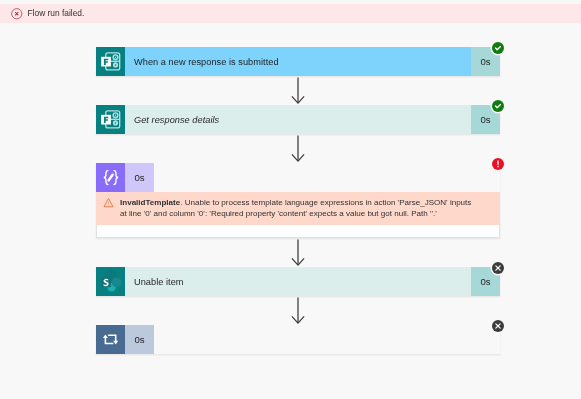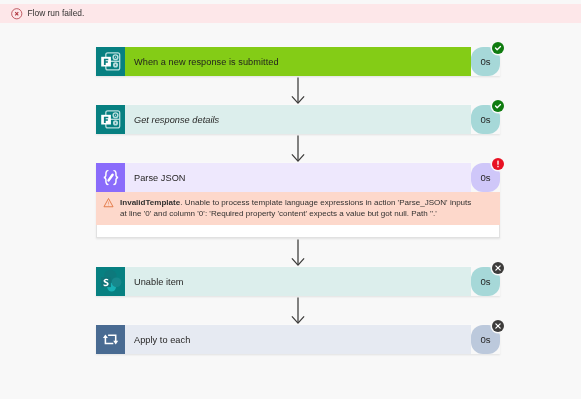--- a/index.html
+++ b/index.html
@@ -23,21 +23,21 @@
     margin-left: 5px; font-size: 8.4px; color: #323130; line-height: 11px; position: relative; top: -0.5px;
   }
 
   
   .flow { position: absolute; left: 96px; top: 47px; width: 404px; }
 
   .card { position: relative; width: 404px; margin-bottom: 0; box-shadow: 0 0.6px 1.8px rgba(0,0,0,0.10), 0 0 2px rgba(255,255,255,0.95); }
   .card-row { display: flex; height: 29px; align-items: stretch; }
   .card-icon { width: 29px; height: 29px; flex: 0 0 29px; display:flex; align-items:center; justify-content:center; }
   .card-title { flex: 1 1 auto; display: flex; align-items: center; padding-left: 9px; font-size: 9.2px; color: #201f1e; letter-spacing: 0.05px; }
-  .card-dur { width: 29px; flex: 0 0 29px; display: flex; align-items: center; justify-content: center; font-size: 9.6px; color: #201f1e; border-radius: 12px; }
+  .card-dur { width: 29px; flex: 0 0 29px; display: flex; align-items: center; justify-content: center; font-size: 9.6px; color: #201f1e; }
 
   .status-badge {
     position: absolute; right: -4px; top: -5.5px;
     width: 12px; height: 12px; border-radius: 50%;
     display: flex; align-items: center; justify-content: center;
     box-shadow: 0 0 0 1.5px #f8f8f8;
   }
 
   
   .arrow { position: relative; height: 29px; width: 404px; }
@@ -78,21 +78,21 @@
               <g fill="none" stroke="#b9dede" stroke-width="1.45">
                 <circle cx="19.5" cy="10.2" r="2.35"></circle>
               </g>
               <circle cx="19.5" cy="10.2" r="0.75" fill="#b9dede"></circle>
               <circle cx="19.5" cy="17.9" r="2.55" fill="#b9dede"></circle>
               <circle cx="19.5" cy="17.9" r="0.75" fill="#11787b"></circle>
               <rect x="5.2" y="9.8" width="9.7" height="9.7" fill="#ffffff"></rect>
               <path d="M7.9 11.7 H12.3 V13.3 H9.7 V14.3 H11.9 V15.8 H9.7 V17.9 H7.9 Z" fill="#0b7e80"></path>
             </svg>
           </div>
-        <div class="card-title" style="background: #84cc16;">When a new response is submitted</div>
+        <div class="card-title" style="background: #7dd3fc;">When a new response is submitted</div>
         <div class="card-dur" style="background: rgb(166, 216, 216);">0s</div>
       </div>
       <div class="status-badge">
           <svg class="" width="12" height="12" viewBox="0 0 16 16">
             <circle class="badge-fill" cx="8" cy="8" r="8" fill="#107c10"></circle>
             <path d="M4.7 8.1 L6.9 10.3 L11.3 5.9" fill="none" stroke="#ffffff" stroke-width="1.8" stroke-linecap="round" stroke-linejoin="round"></path>
           </svg>
         </div>
     </div>
     <div class="arrow">
@@ -141,21 +141,20 @@
       <div class="card-row">
         <div class="card-icon" style="background: rgb(138, 108, 251);">
             <svg class="" width="29" height="29" viewBox="0 0 29 29">
               <g fill="none" stroke="#ffffff" stroke-width="1.45" stroke-linecap="round">
                 <path d="M11.9 7.6 C9.6 7.6 9.9 11.2 9.9 12.6 C9.9 13.9 8.9 14.3 7.9 14.5 C8.9 14.7 9.9 15.1 9.9 16.4 C9.9 17.8 9.6 21.4 11.9 21.4"></path>
                 <path d="M18.0 7.6 C20.3 7.6 20.0 11.2 20.0 12.6 C20.0 13.9 21.0 14.3 22.0 14.5 C21.0 14.7 20.0 15.1 20.0 16.4 C20.0 17.8 20.3 21.4 18.0 21.4"></path>
               </g>
               <path d="M12.6 17.4 L16.6 11.7" stroke="#ffffff" stroke-width="2.5" stroke-linecap="round"></path>
             </svg>
           </div>
-        <div class="card-title" style="background: rgb(238, 232, 253);">Parse JSON</div>
         <div class="card-dur" style="background: rgb(207, 199, 249);">0s</div>
       </div>
       <div class="err-panel">
         <span class="err-warn-icon">
           <svg width="11" height="11" viewBox="0 0 16 16">
             <path d="M8 2.2 L14.6 14.2 L1.4 14.2 Z" fill="none" stroke="#e0703a" stroke-width="1.25" stroke-linejoin="round"></path>
             <rect x="7.4" y="6.6" width="1.2" height="3.6" fill="#ef9e78"></rect>
             <rect x="7.4" y="11.0" width="1.2" height="1.2" fill="#ef9e78"></rect>
           </svg>
         </span>
@@ -210,21 +209,20 @@
         <div class="card-icon" style="background: rgb(73, 107, 146);">
             <svg class="" width="29" height="29" viewBox="0 0 29 29">
               <g fill="none" stroke="#ffffff" stroke-width="1.55" stroke-linejoin="miter">
                 <path d="M9.4 12.3 V18.5 H17.3"></path>
                 <path d="M19.7 16.4 V10.3 H12.1"></path>
               </g>
               <path d="M9.4 9.4 L11.9 13.0 H6.9 Z" fill="#ffffff"></path>
               <path d="M19.7 19.4 L17.2 15.8 H22.2 Z" fill="#ffffff"></path>
             </svg>
           </div>
-        <div class="card-title" style="background: rgb(230, 234, 242);">Apply to each</div>
         <div class="card-dur" style="background: rgb(188, 201, 220);">0s</div>
       </div>
       <div class="status-badge">
           <svg class="" width="12" height="12" viewBox="0 0 16 16">
             <circle class="badge-fill" cx="8" cy="8" r="8" fill="#3d3c3b"></circle>
             <path d="M5.1 5.1 L10.9 10.9 M10.9 5.1 L5.1 10.9" stroke="#ffffff" stroke-width="1.65" stroke-linecap="round"></path>
           </svg>
         </div>
     </div>
 

